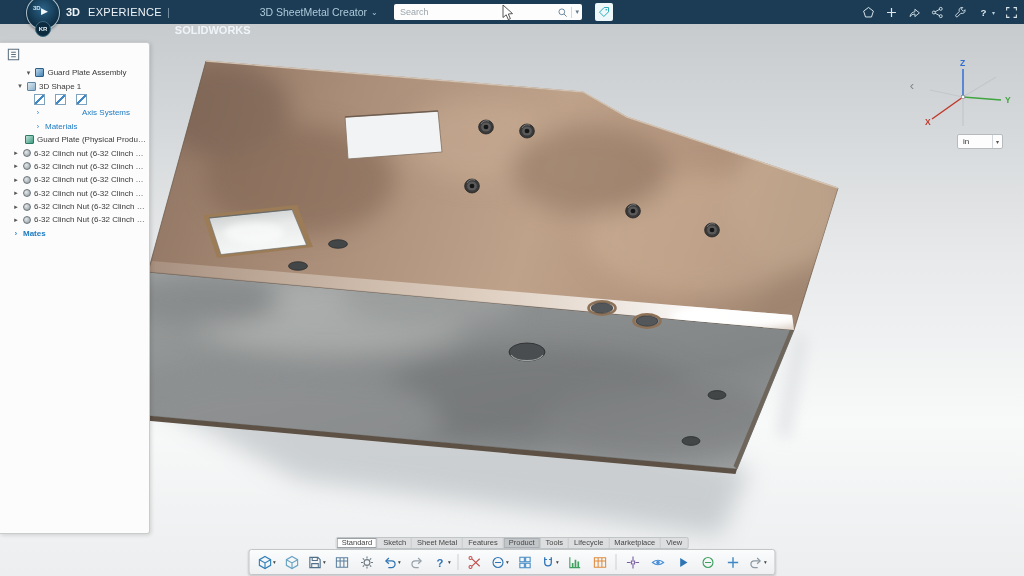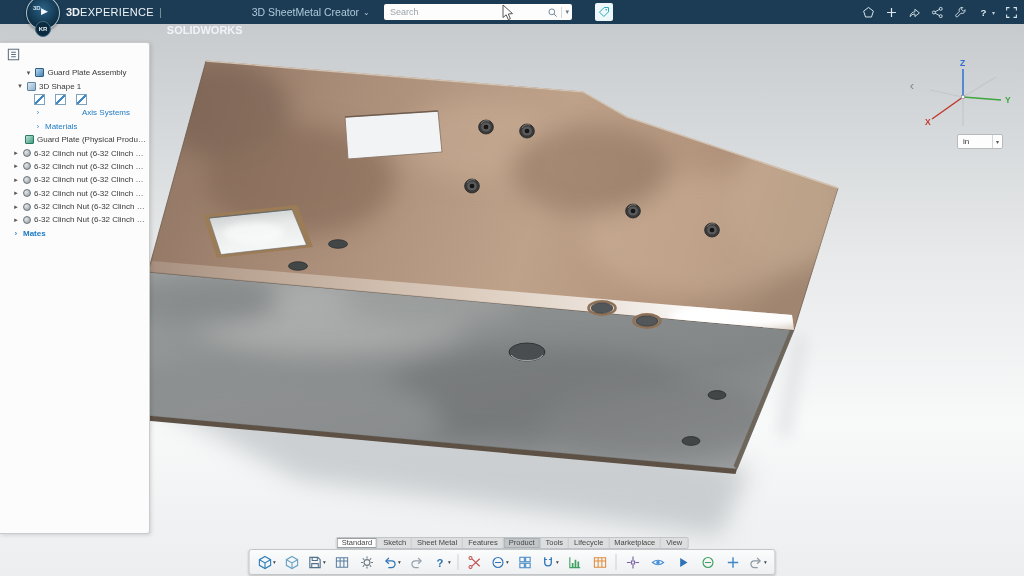--- a/index.html
+++ b/index.html
@@ -6,26 +6,26 @@
   html,body { width:1024px; height:576px; overflow:hidden; background:#fff;
     font-family:"Liberation Sans","DejaVu Sans",sans-serif; }
   body { position:relative; }
 
   
   .topbar { position:absolute; left:0; top:0; width:1024px; height:24px;
     background:var(--topbar-bg,#1b3c54); z-index:5; }
   .brand { position:absolute; left:66px; top:0; height:24px; display:flex; align-items:center;
     color:#eef4f8; font-size:11px; white-space:nowrap; }
   .b3d { font-weight:bold; }
-  .bexp { font-weight:300; letter-spacing:.3px; }
+  .bexp { font-weight:300; letter-spacing:.3px;padding-left:8px; }
   .bdiv { color:#7e98a8; margin:0 5px; font-weight:300; }
   .bsw { font-weight:bold;margin-top:36px; }
   .bapp { margin-left:9px; color:#aecadb; font-size:10.5px; }
   .bcaret { margin-left:4px; color:#aecadb; font-size:8px; cursor:pointer; }
-  .search { position:absolute; left:384px; top:4px; width:188px; height:16px; background:#fdfdfd;
+  .search { position:absolute; left:394px; top:4px; width:188px; height:16px; background:#fdfdfd;
     border-radius:2px; display:flex; align-items:center; padding:0 3px 0 6px; }
   .search input { flex:1; border:none; outline:none; background:transparent; font-size:9px; color:#333;
     font-family:inherit; min-width:0; }
   .search input::placeholder { color:#9aa4ab; }
   .s-ico { width:11px; height:11px; color:#5c7econtrast; color:#5f7d92; }
   .s-div { width:1px; height:11px; background:#d3d7d9; margin:0 3px; }
   .s-caret { font-size:7px; color:#667a88; cursor:pointer; }
   .tag-chip { position:absolute; left:595px; top:3px; width:18px; height:18px; background:#eef7f9;
     border-radius:2px; display:flex; align-items:center; justify-content:center; cursor:pointer; }
   .tag-chip svg { width:12px; height:12px; color:var(--tag-teal,#29a8b8); }

